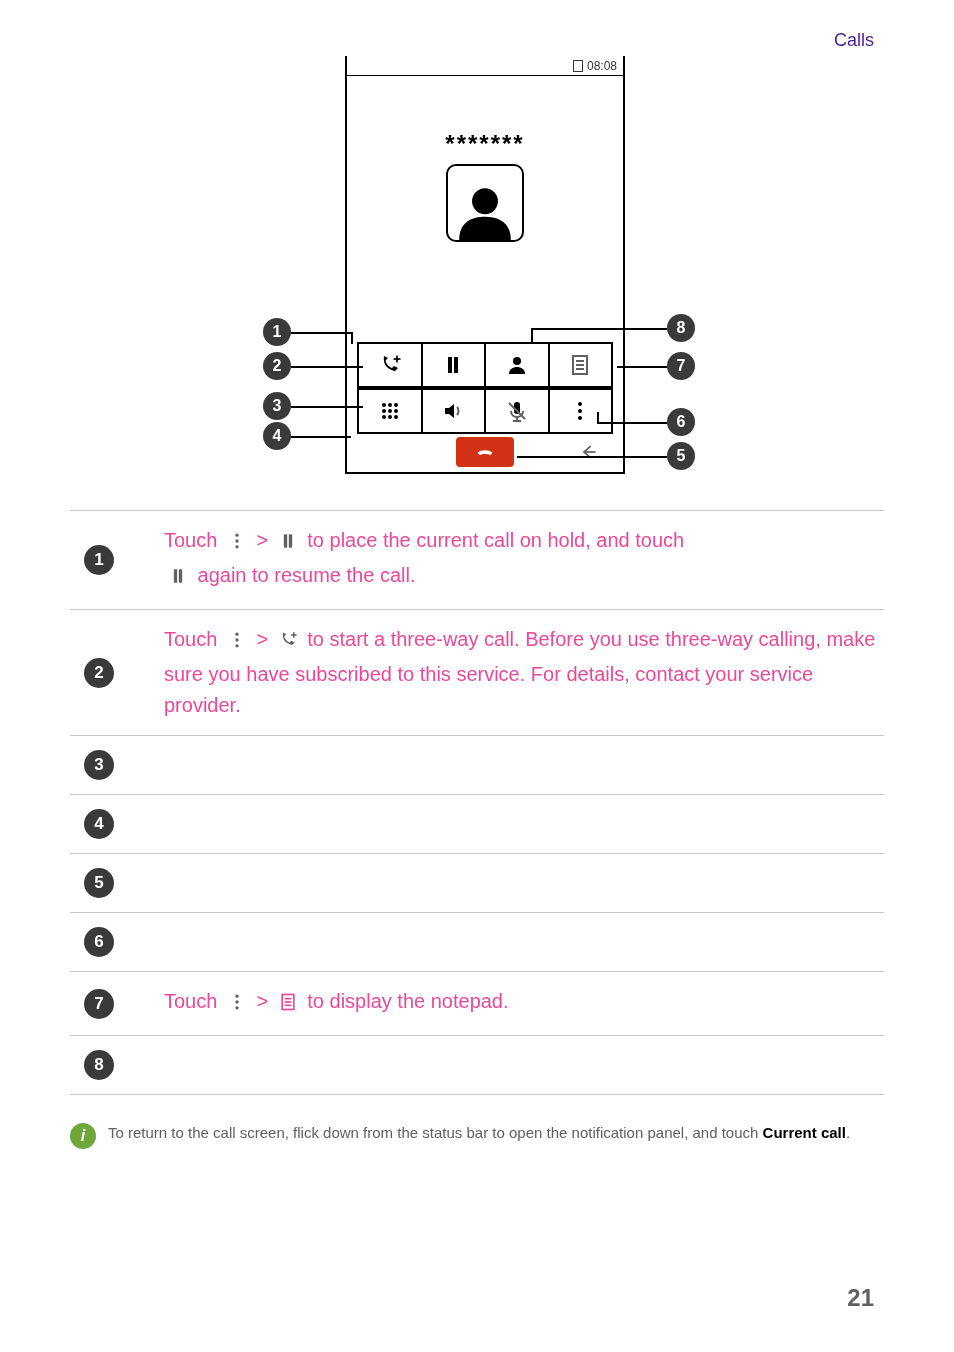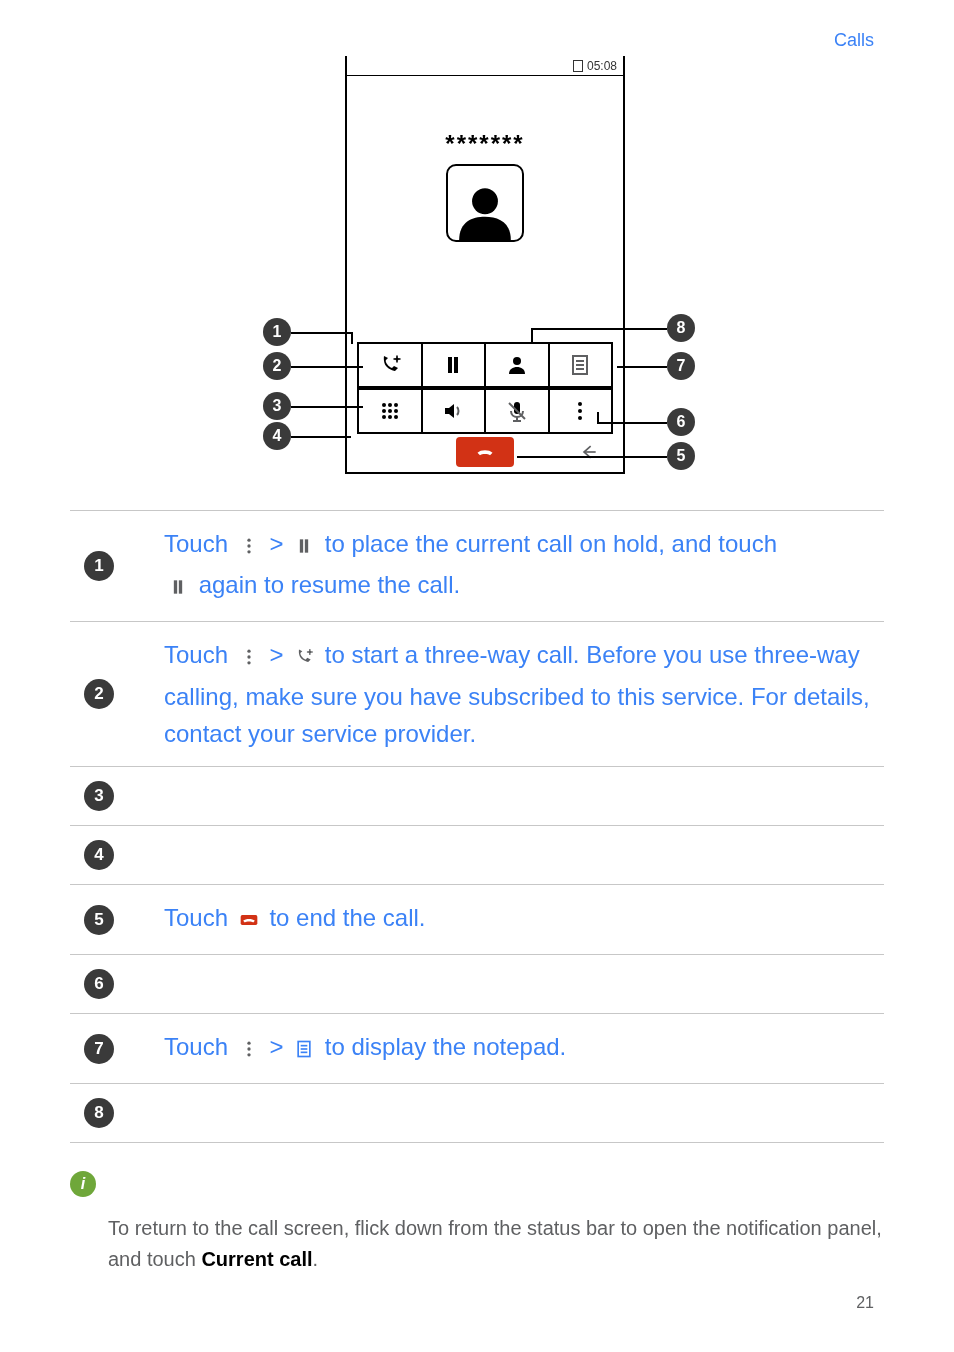--- a/index.html
+++ b/index.html
@@ -1,18 +1,18 @@
 <!DOCTYPE html>
 <html><head>
 <meta charset="utf-8">
 <style>
   * { box-sizing: border-box; margin: 0; padding: 0; }
   html, body { width: 954px; height: 1352px; background: #fff; font-family: "Segoe UI", "Helvetica Neue", Arial, sans-serif; color: #5f6062; }
   .page { position: relative; width: 954px; height: 1352px; padding: 56px 70px 0 70px; }
-  .header-right { position: absolute; top: 30px; right: 80px; font-size: 18px; color: #3b82f6; }
+  .header-right { position: absolute; top: 30px; right: 80px; font-size: 18px; color: #4c1d95; }
   .title { font-size: 31px; font-weight: 600; color: #d23215; margin-top: 16px; margin-bottom: 36px; }
 
   
   .phone-wrap { width: 100%; display: flex; justify-content: center; margin-bottom: 24px; }
   .phone-area { position: relative; width: 560px; height: 430px; }
   .phone { position: absolute; left: 148px; top: 0; width: 280px; height: 418px; border-left: 2px solid #000; border-right: 2px solid #000; border-bottom: 2px solid #000; }
   .phone-statusbar { position: absolute; top: 0; left: 0; right: 0; height: 20px; border-bottom: 1px solid #000; display: flex; justify-content: flex-end; align-items: center; padding-right: 6px; font-size: 12px; color: #333; }
   .battery { width: 10px; height: 12px; border: 1px solid #333; margin-right: 4px; position: relative; }
   .stars { position: absolute; top: 74px; left: 0; right: 0; text-align: center; font-size: 24px; font-weight: 600; color: #000; letter-spacing: 2px; }
   .avatar { position: absolute; top: 108px; left: 50%; transform: translateX(-50%); width: 78px; height: 78px; border: 2px solid #000; border-radius: 10px; display: flex; align-items: flex-end; justify-content: center; overflow: hidden; }
@@ -29,30 +29,30 @@
   
   .callout-num { width: 28px; height: 28px; border-radius: 50%; background: #3a3a3a; color: #fff; font-size: 16px; font-weight: 600; display:flex; align-items:center; justify-content:center; position:absolute; }
   .cline { position: absolute; background: #000; }
 
   
   .tbl { width: 100%; margin-top: 18px; }
   .trow { display: flex; align-items: center; border-top: 1px solid #c7c7c7; padding: 14px 0 14px 4px; }
   .trow:last-child { border-bottom: 1px solid #c7c7c7; }
   .tnum { width: 90px; display:flex; justify-content:flex-start; padding-left: 10px; }
   .num-badge { width: 30px; height: 30px; border-radius: 50%; background: #3a3a3a; color:#fff; font-size:17px; font-weight:600; display:flex; align-items:center; justify-content:center; }
-  .ttext { flex: 1; font-size: 24px; line-height: 1.55; color: #3b82f6; }
+  .ttext { flex: 1; font-size: 20px; line-height: 1.55; color: #ec4899; }
   .ttext .inline-icon { display:inline-block; vertical-align: -4px; margin: 0 4px; }
   .bold-black { font-weight: 600; color: #000; }
 
   
   .tip { display:flex; margin-top: 26px; }
   .tip-icon { width: 26px; height: 26px; border-radius: 50%; background: #6fa73a; color:#fff; font-style: italic; font-weight: 700; font-size: 16px; display:flex; align-items:center; justify-content:center; margin-right: 12px; flex-shrink:0; margin-top:2px; }
-  .tip-text { font-size: 20px; line-height: 1.55; color:#5f6062;margin-top:44px; }
-
-  .page-num { position:absolute; bottom: 40px; right: 80px; font-size: 16px; color:#5f6062; }
+  .tip-text { font-size: 15px; line-height: 1.55; color:#5f6062; }
+
+  .page-num { position:absolute; bottom: 40px; right: 80px; font-size: 24px; color:#5f6062;font-weight:bold; }
 
   
   svg.ic { width: 24px; height: 24px; }
   svg.ic-s { width: 20px; height: 20px; }
 </style>
 </head>
 <body>
 
 <svg width="0" height="0" style="position:absolute">
   <defs>
@@ -124,21 +124,21 @@
 </svg>
 
 <div class="page">
   <div class="header-right">Calls</div>
 
   <div class="phone-wrap">
     <div class="phone-area">
       <div class="phone">
         <div class="phone-statusbar">
           <span class="battery"></span>
-          <span>05:08</span>
+          <span>08:08</span>
         </div>
         <div class="stars">*******</div>
         <div class="avatar">
           <svg viewBox="0 0 24 24" fill="#000">
               <circle cx="12" cy="9" r="5"></circle>
               <path d="M2 24 C2 17 7 15 12 15 C17 15 22 17 22 24 Z"></path>
             </svg>
         </div>
         <div class="row1">
           <div class="btn">
@@ -265,25 +265,20 @@
     <div class="trow">
       <div class="tnum">
           <div class="num-badge">4</div>
         </div>
     </div>
 
     <div class="trow">
       <div class="tnum">
           <div class="num-badge">5</div>
         </div>
-      <div class="ttext">
-        <span>Touch </span><span class="inline-icon"><svg class="ic-s" viewBox="0 0 24 24">
-              <use href="#i-hang-red"></use>
-            </svg></span><span> to end the call.</span>
-      </div>
     </div>
 
     <div class="trow">
       <div class="tnum">
           <div class="num-badge">6</div>
         </div>
     </div>
 
     <div class="trow">
       <div class="tnum">

